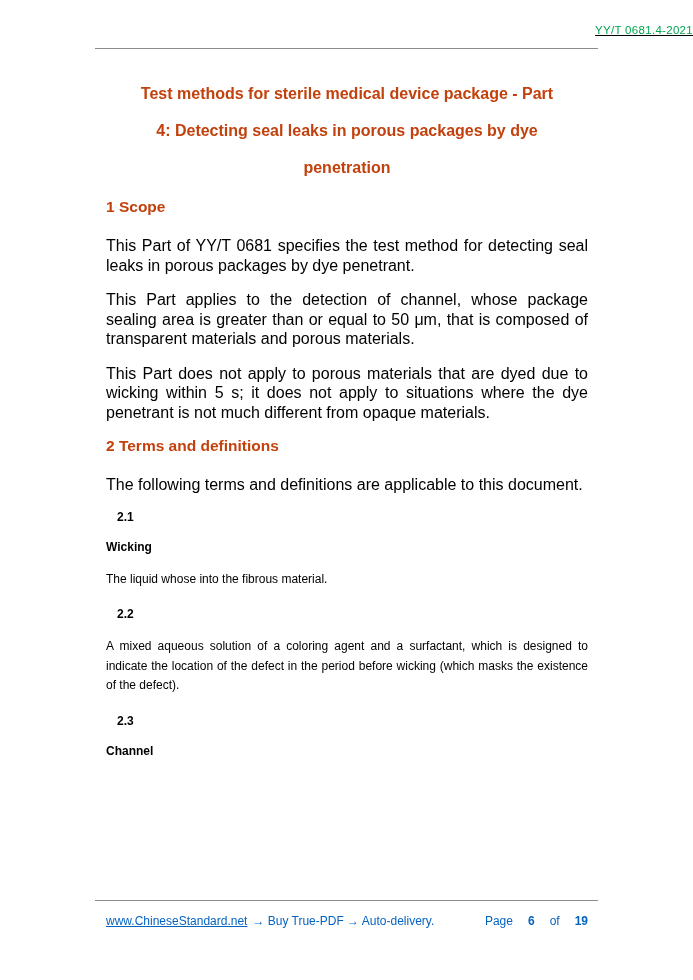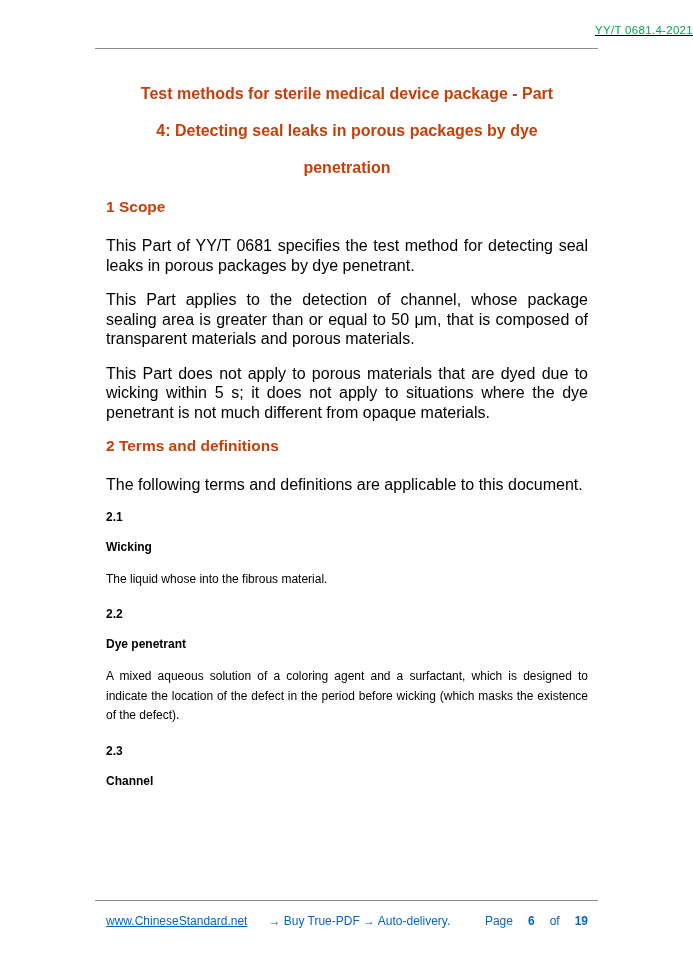--- a/index.html
+++ b/index.html
@@ -47,40 +47,40 @@
     margin:0 0 15px 0;
     text-align:justify;
   }
   .para.no-justify { text-align:left; }
 
   .term-number, .term-name {
     font-size:12px;
     font-weight:bold;
     margin:0 0 16px 0;
   }
-  .term-number { margin-top:4px; }
+  .term-number { margin-top:4px;margin-left:11px; }
   .term-def {
     font-size:12px;
     line-height:19.5px;
     margin:0 0 18px 0;
     text-align:justify;
   }
 
   
   .footer { position:absolute; left:0; right:0; bottom:0; height:80px; }
   .footer-rule { margin:0 95px; border-top:1px solid #8c8c8c; height:0; }
   .footer-row {
     display:flex;
     justify-content:space-between;
     align-items:baseline;
     padding:13px 105px 0 106px;
     font-size:12px;
     color:var(--footer-blue, #0563C1);
   }
-  .footer-left { display:inline-flex; gap:21px; align-items:baseline;justify-content:flex-end; }
+  .footer-left { display:inline-flex; gap:5px; align-items:baseline;justify-content:flex-end; }
   .footer-link {
     color:var(--footer-blue, #0563C1);
     text-decoration:underline;
     cursor:pointer;
   }
   .footer-tagline { color:var(--footer-blue, #0563C1); }
   .page-indicator { display:inline-flex; gap:15px; align-items:baseline; }
   .page-indicator .num { font-weight:bold; }
 </style>
 </head>
@@ -112,21 +112,20 @@
     <p class="para no-justify">The following terms and definitions are applicable to this document.</p>
 
     <div>
       <p class="term-number">2.1</p>
       <p class="term-name">Wicking</p>
       <p class="term-def">The liquid whose into the fibrous material.</p>
     </div>
 
     <div>
       <p class="term-number">2.2</p>
-      <p class="term-name">Dye penetrant</p>
       <p class="term-def">A mixed aqueous solution of a coloring agent and a surfactant, which is designed to indicate the location of the defect in the period before wicking (which masks the existence of the defect).</p>
     </div>
 
     <div>
       <p class="term-number">2.3</p>
       <p class="term-name">Channel</p>
     </div>
 
   </div>
 

